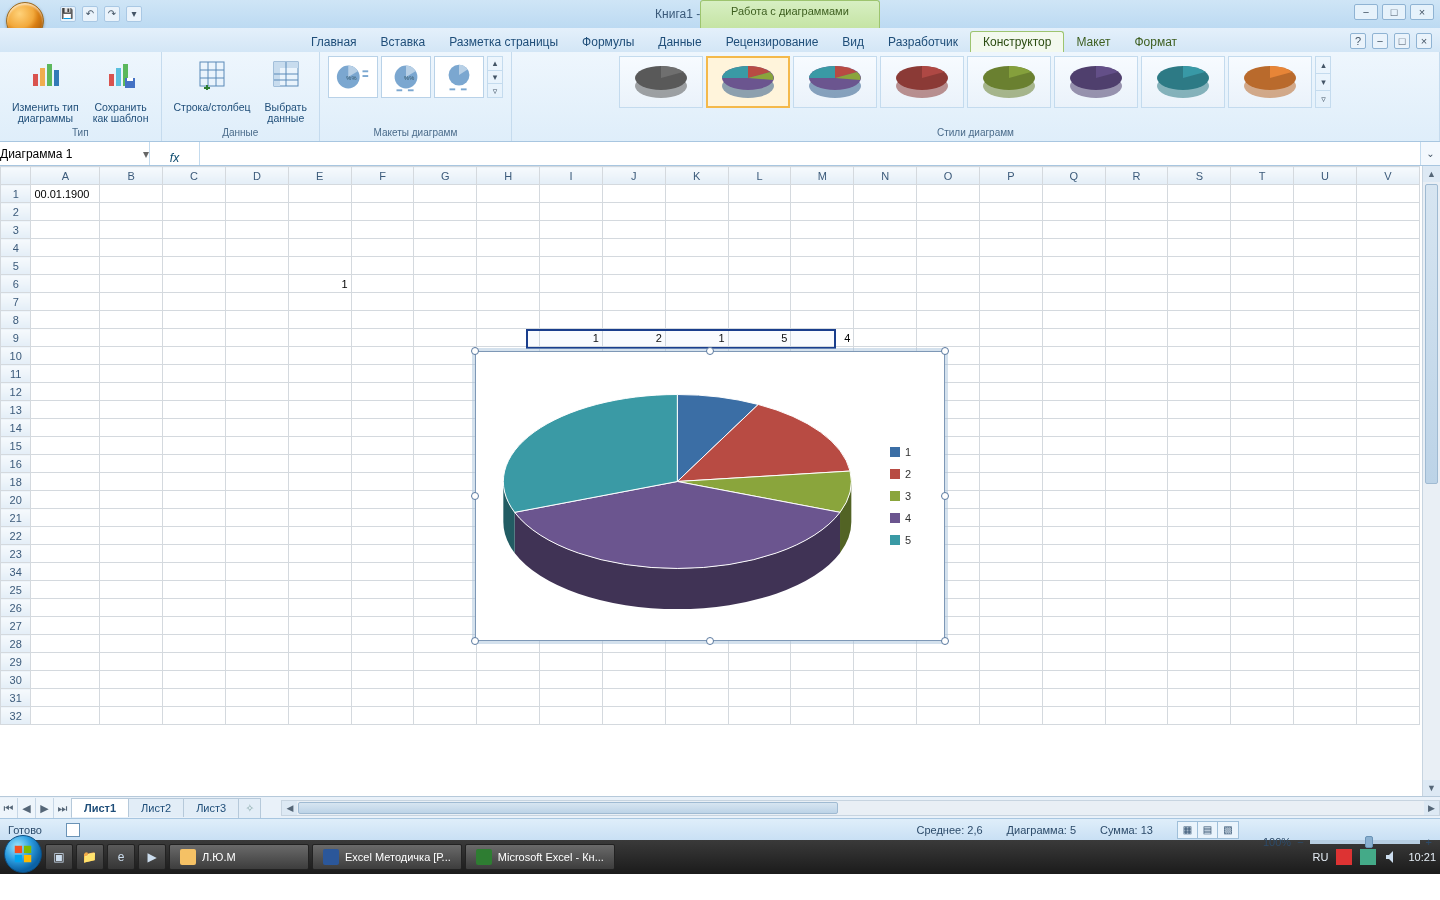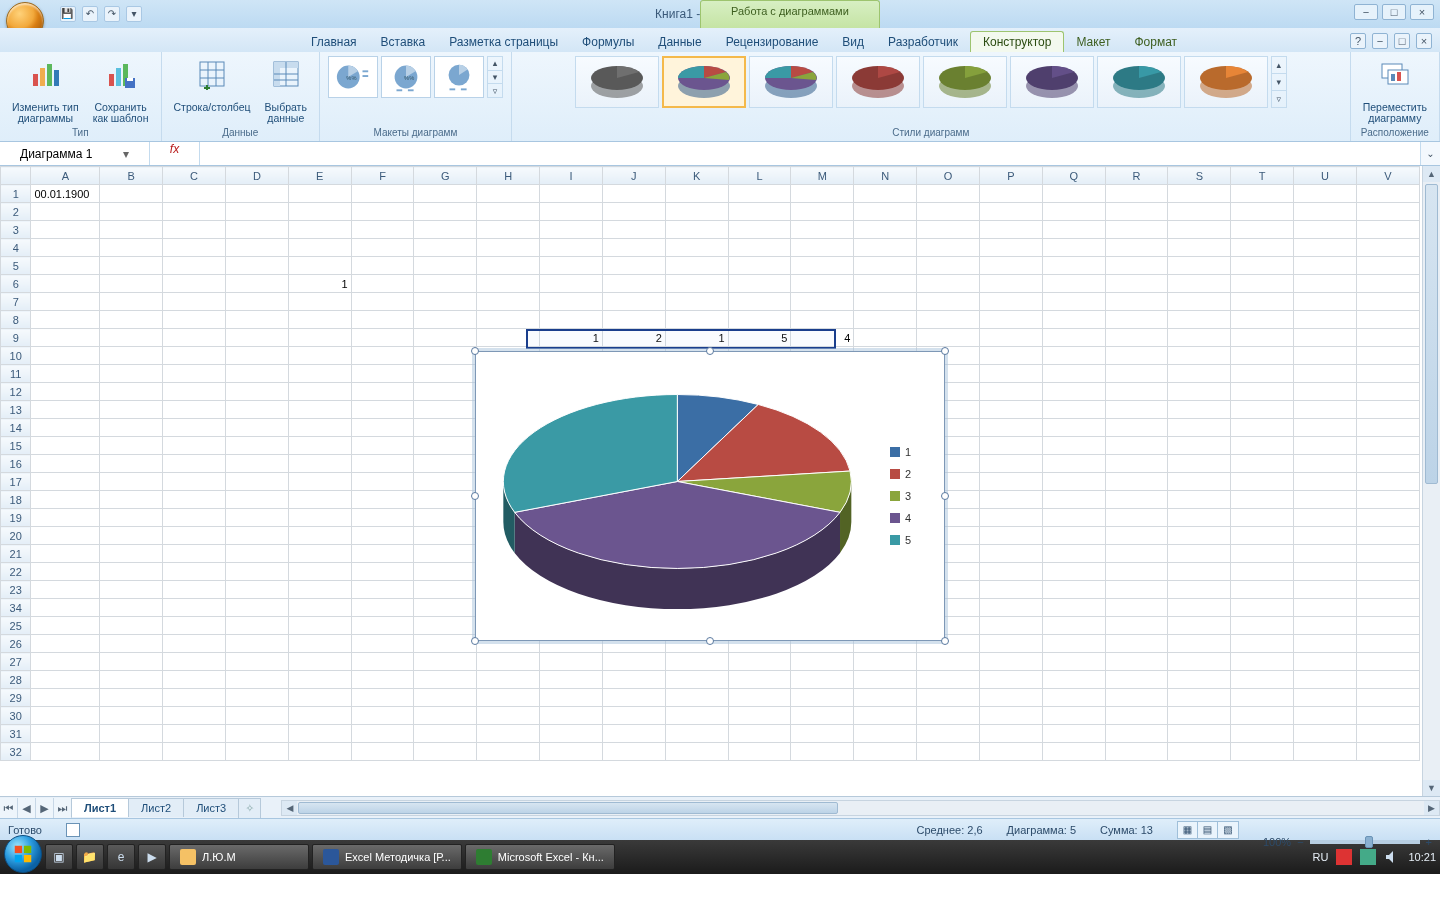--- a/index.html
+++ b/index.html
@@ -38,24 +38,24 @@
   .styles{ display:flex; gap:3px;}
   .style-thumb{ width:84px; height:52px; border:1px solid #c4dbee; background:linear-gradient(#f7fbff,#eaf2fa); display:flex; align-items:center; justify-content:center;}
   .style-thumb.sel{ border:2px solid #f4b94b; background:#fff4db;}
   .style-thumb svg{ width:68px; height:40px;}
   .style-drop{ width:16px; display:flex; flex-direction:column; border:1px solid #c4dbee;}
   .style-drop div{flex:1; display:flex;align-items:center;justify-content:center;font-size:9px;color:#456;}
   .style-drop div+div{border-top:1px solid #c4dbee;}
 
   
   .fxbar{ height:24px; border-bottom:1px solid #a8c6e0; display:flex; align-items:stretch; font-size:12px;}
-  .namebox{ width:150px; border-right:1px solid #c4dbee; display:flex; align-items:center; padding:0 20px; background:#fff;gap:12px;}
+  .namebox{ width:150px; border-right:1px solid #c4dbee; display:flex; align-items:center; padding:0 0; background:#fff;gap:12px;}
   .namebox input{ border:none; width:100%; font-size:12px; outline:none;}
   .namebox .dd{ color:#666; }
-  .fx-icons{ width:50px; display:flex; align-items:flex-start; justify-content:center; gap:8px; color:#b91c1c; border-right:1px solid #c4dbee;}
+  .fx-icons{ width:50px; display:flex; align-items:flex-end; justify-content:center; gap:8px; color:#0c4a6e; border-right:1px solid #c4dbee;}
   .fx-input{ flex:1; background:#fff;}
   .fx-expand{ width:20px; display:flex;align-items:center;justify-content:center; border-left:1px solid #c4dbee; background:#f3f8fd; font-size:10px; color:#456;}
 
   
   .sheet-wrap{ position:relative; height:630px; display:flex; }
   .sheet-scroll{ flex:1; overflow:hidden; position:relative;}
   table.grid{ border-collapse:collapse; table-layout:fixed; width:1420px;}
   table.grid th, table.grid td{ border:1px solid #d4d9de; height:18px; font-size:11px; padding:0 3px; color:#000; background:#fff; text-align:right;}
   table.grid th{ background:linear-gradient(#f6fafd,#e4eef7); color:#3b5a7a; font-weight:normal; text-align:center;}
   table.grid th.rowh{ width:30px;}
@@ -315,33 +315,20 @@
         </div>
         <div class="style-drop">
           <div>▴</div>
           <div>▾</div>
           <div>▿</div>
         </div>
       </div>
     <div class="group-title">Стили диаграмм</div>
   </div>
 
-  <div class="group">
-    <div class="big-btn">
-      <svg class="ico" viewBox="0 0 32 32">
-          <rect x="3" y="6" width="20" height="14" fill="#fff" stroke="#5b8ab8"></rect>
-          <rect x="9" y="12" width="20" height="14" fill="#fff" stroke="#5b8ab8"></rect>
-          <rect x="12" y="16" width="4" height="7" fill="#5b8ab8"></rect>
-          <rect x="18" y="14" width="4" height="9" fill="#d9534f"></rect>
-        </svg>
-      <span style="white-space:pre-line">Переместить
-диаграмму</span>
-    </div>
-    <div class="group-title">Расположение</div>
-  </div>
 </div>
 
 <div class="fxbar">
   <div class="namebox">
     <input value="Диаграмма 1" style="">
     <span class="dd">▾</span>
   </div>
   <div class="fx-icons">
     <span style="font-style:italic">fx</span>
   </div>
@@ -799,71 +786,21 @@
             <td></td>
             <td></td>
             <td></td>
             <td></td>
             <td></td>
             <td></td>
             <td></td>
             <td></td>
           </tr>
           <tr>
-            <th class="rowh">17</th>
-            <td></td>
-            <td></td>
-            <td></td>
-            <td></td>
-            <td></td>
-            <td></td>
-            <td></td>
-            <td></td>
-            <td></td>
-            <td></td>
-            <td></td>
-            <td></td>
-            <td></td>
-            <td></td>
-            <td></td>
-            <td></td>
-            <td></td>
-            <td></td>
-            <td></td>
-            <td></td>
-            <td></td>
-            <td></td>
-          </tr>
-          <tr>
             <th class="rowh">18</th>
-            <td></td>
-            <td></td>
-            <td></td>
-            <td></td>
-            <td></td>
-            <td></td>
-            <td></td>
-            <td></td>
-            <td></td>
-            <td></td>
-            <td></td>
-            <td></td>
-            <td></td>
-            <td></td>
-            <td></td>
-            <td></td>
-            <td></td>
-            <td></td>
-            <td></td>
-            <td></td>
-            <td></td>
-            <td></td>
-          </tr>
-          <tr>
-            <th class="rowh">19</th>
             <td></td>
             <td></td>
             <td></td>
             <td></td>
             <td></td>
             <td></td>
             <td></td>
             <td></td>
             <td></td>
             <td></td>

